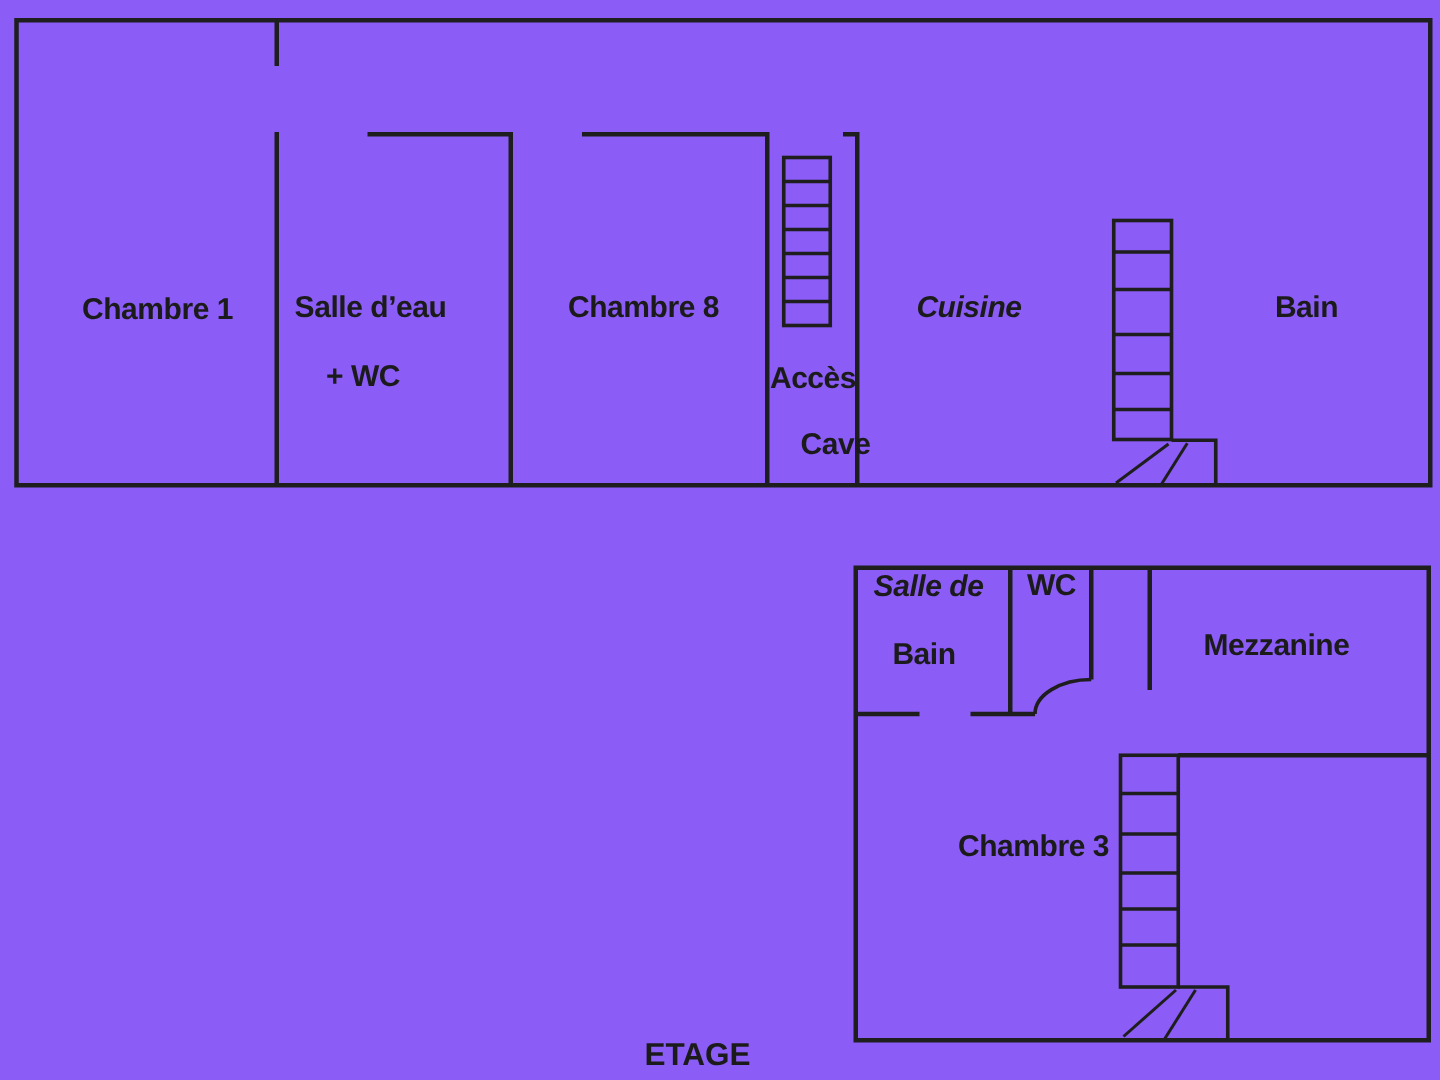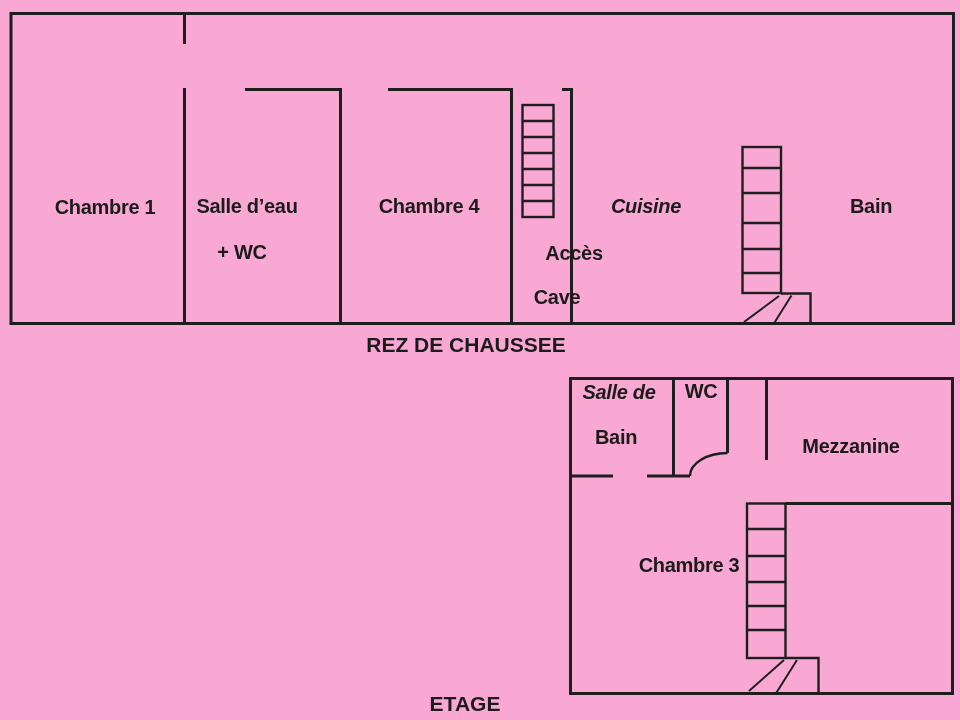--- a/index.html
+++ b/index.html
@@ -4,21 +4,21 @@
 <style>
   html, body {
     margin: 0;
     padding: 0;
     background: #ffffff;
   }
   #canvas {
     position: relative;
     width: 960px;
     height: 720px;
-    background: #f9a8d4;
+    background: #8b5cf6;
     overflow: hidden;
     font-family: "Liberation Sans", sans-serif;
   }
   #plan-svg {
     position: absolute;
     left: 0;
     top: 0;
   }
   .wall {
     fill: none;
@@ -115,34 +115,33 @@
         </g>
       </g>
     </g>
   </svg>
 
   <div class="lbl" style="left:105px; top:207px;">Chambre 1</div>
 
   <div class="lbl" style="left:247px; top:206px;">Salle d’eau</div>
   <div class="lbl" style="left:242px; top:252px;">+ WC</div>
 
-  <div class="lbl" style="left:429px; top:206px;">Chambre 4</div>
+  <div class="lbl" style="left:429px; top:206px;">Chambre 8</div>
 
-  <div class="lbl" style="left:574px; top:253px;">Accès</div>
+  <div class="lbl" style="left:542px; top:253px;">Accès</div>
   <div class="lbl" style="left:557px; top:297px;text-align:center;">Cave</div>
 
   <div class="lbl" style="left:646px; top:206px;font-style:italic;">Cuisine</div>
 
   <div class="lbl" style="left:871px; top:206px;">Bain</div>
 
-  <div class="lbl title" style="left:466px; top:345px;">REZ DE CHAUSSEE</div>
 
   <div class="lbl" style="left:619px; top:392px;font-style:italic;">Salle de</div>
   <div class="lbl" style="left:616px; top:437px;">Bain</div>
 
   <div class="lbl" style="left:701px; top:391px;">WC</div>
 
-  <div class="lbl" style="left:851px; top:446px;">Mezzanine</div>
+  <div class="lbl" style="left:851px; top:431px;">Mezzanine</div>
 
   <div class="lbl" style="left:653px; top:565px;margin-left:36px;">Chambre 3</div>
 
   <div class="lbl title" style="left:465px; top:704px;">ETAGE</div>
 </div>
 
 </body></html>

